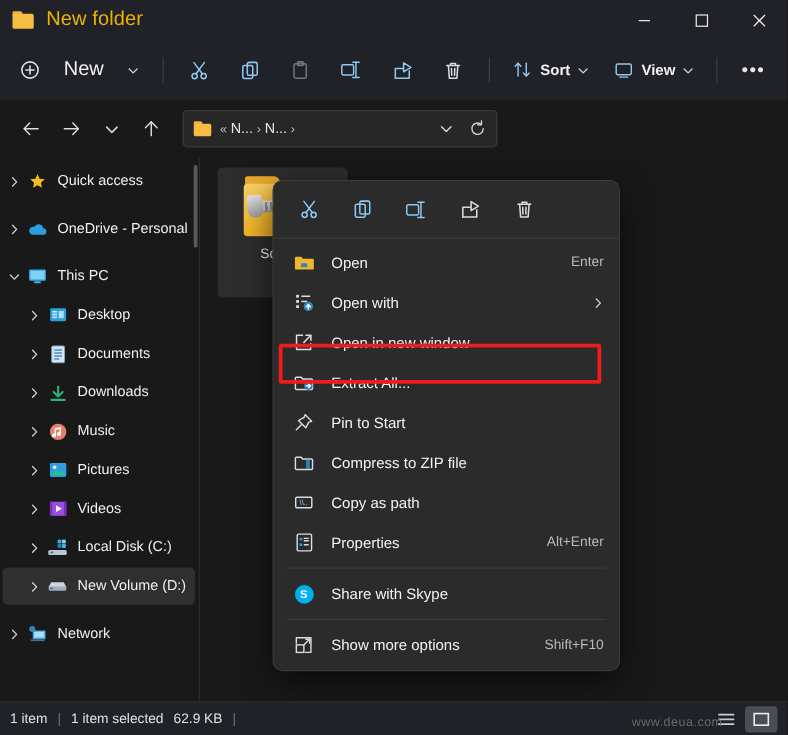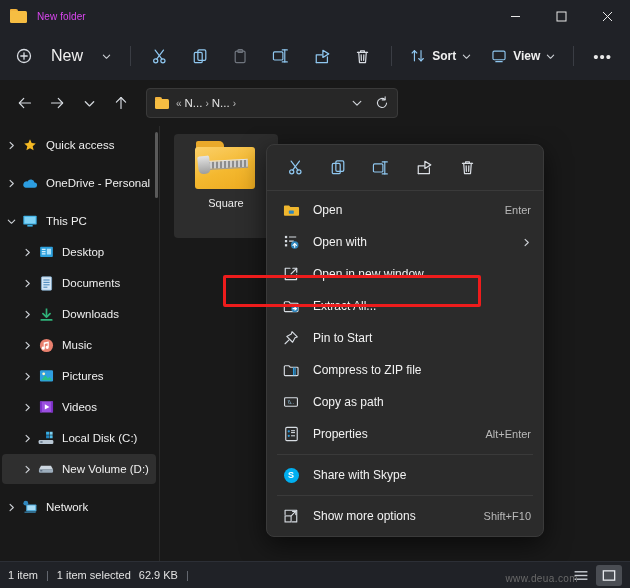--- a/index.html
+++ b/index.html
@@ -26,21 +26,21 @@
   }
   .title-folder-icon { width: 18px; height: 15px; position: relative; margin-right: 9px; }
   .title-folder-icon .tab {
     position: absolute; left: 0; top: 0; width: 8px; height: 4px;
     background: #f2b23c; border-radius: 1px 2px 0 0;
   }
   .title-folder-icon .body {
     position: absolute; left: 0; top: 2.5px; width: 17px; height: 12px;
     background: #f6bd42; border-radius: 1.5px;
   }
-  .title-text { font-size: 10px; color: #d946ef; letter-spacing: .1px; }
+  .title-text { font-size: 16px; color: #eab308; letter-spacing: .1px; }
   .win-buttons { margin-left: auto; display: flex; height: 32px; }
   .win-btn {
     width: 46px; height: 32px; display: flex; align-items: center; justify-content: center;
     color: #e8e8e8;
   }
   .win-btn svg { display: block; }
 
   
   .commandbar {
     height: 48px; min-height: 48px;
@@ -608,21 +608,21 @@
       <div class="file-tile">
         <div class="zipfolder">
           <div class="ftab"></div>
           <div class="fbody"></div>
           <div class="zipper"></div>
           <div class="zip-pull"></div>
         </div>
         <div class="tile-label">Square</div>
       </div>
 
-      <div class="ctxmenu" style="left:58px; top:18px;margin-left:48px;">
+      <div class="ctxmenu" style="left:58px; top:18px;">
         <div class="ctx-head">
           <div class="ctx-head-btn">
             <svg width="17" height="17" viewBox="0 0 18 18">
                 <circle cx="5" cy="13.6" r="2.2" class="ic"></circle>
                 <circle cx="12.6" cy="13.6" r="2.2" class="ic"></circle>
                 <line x1="11.6" y1="11.8" x2="4.4" y2="2.2" class="ic"></line>
                 <line x1="6" y1="11.8" x2="13.2" y2="2.2" class="ic"></line>
               </svg>
           </div>
           <div class="ctx-head-btn">

